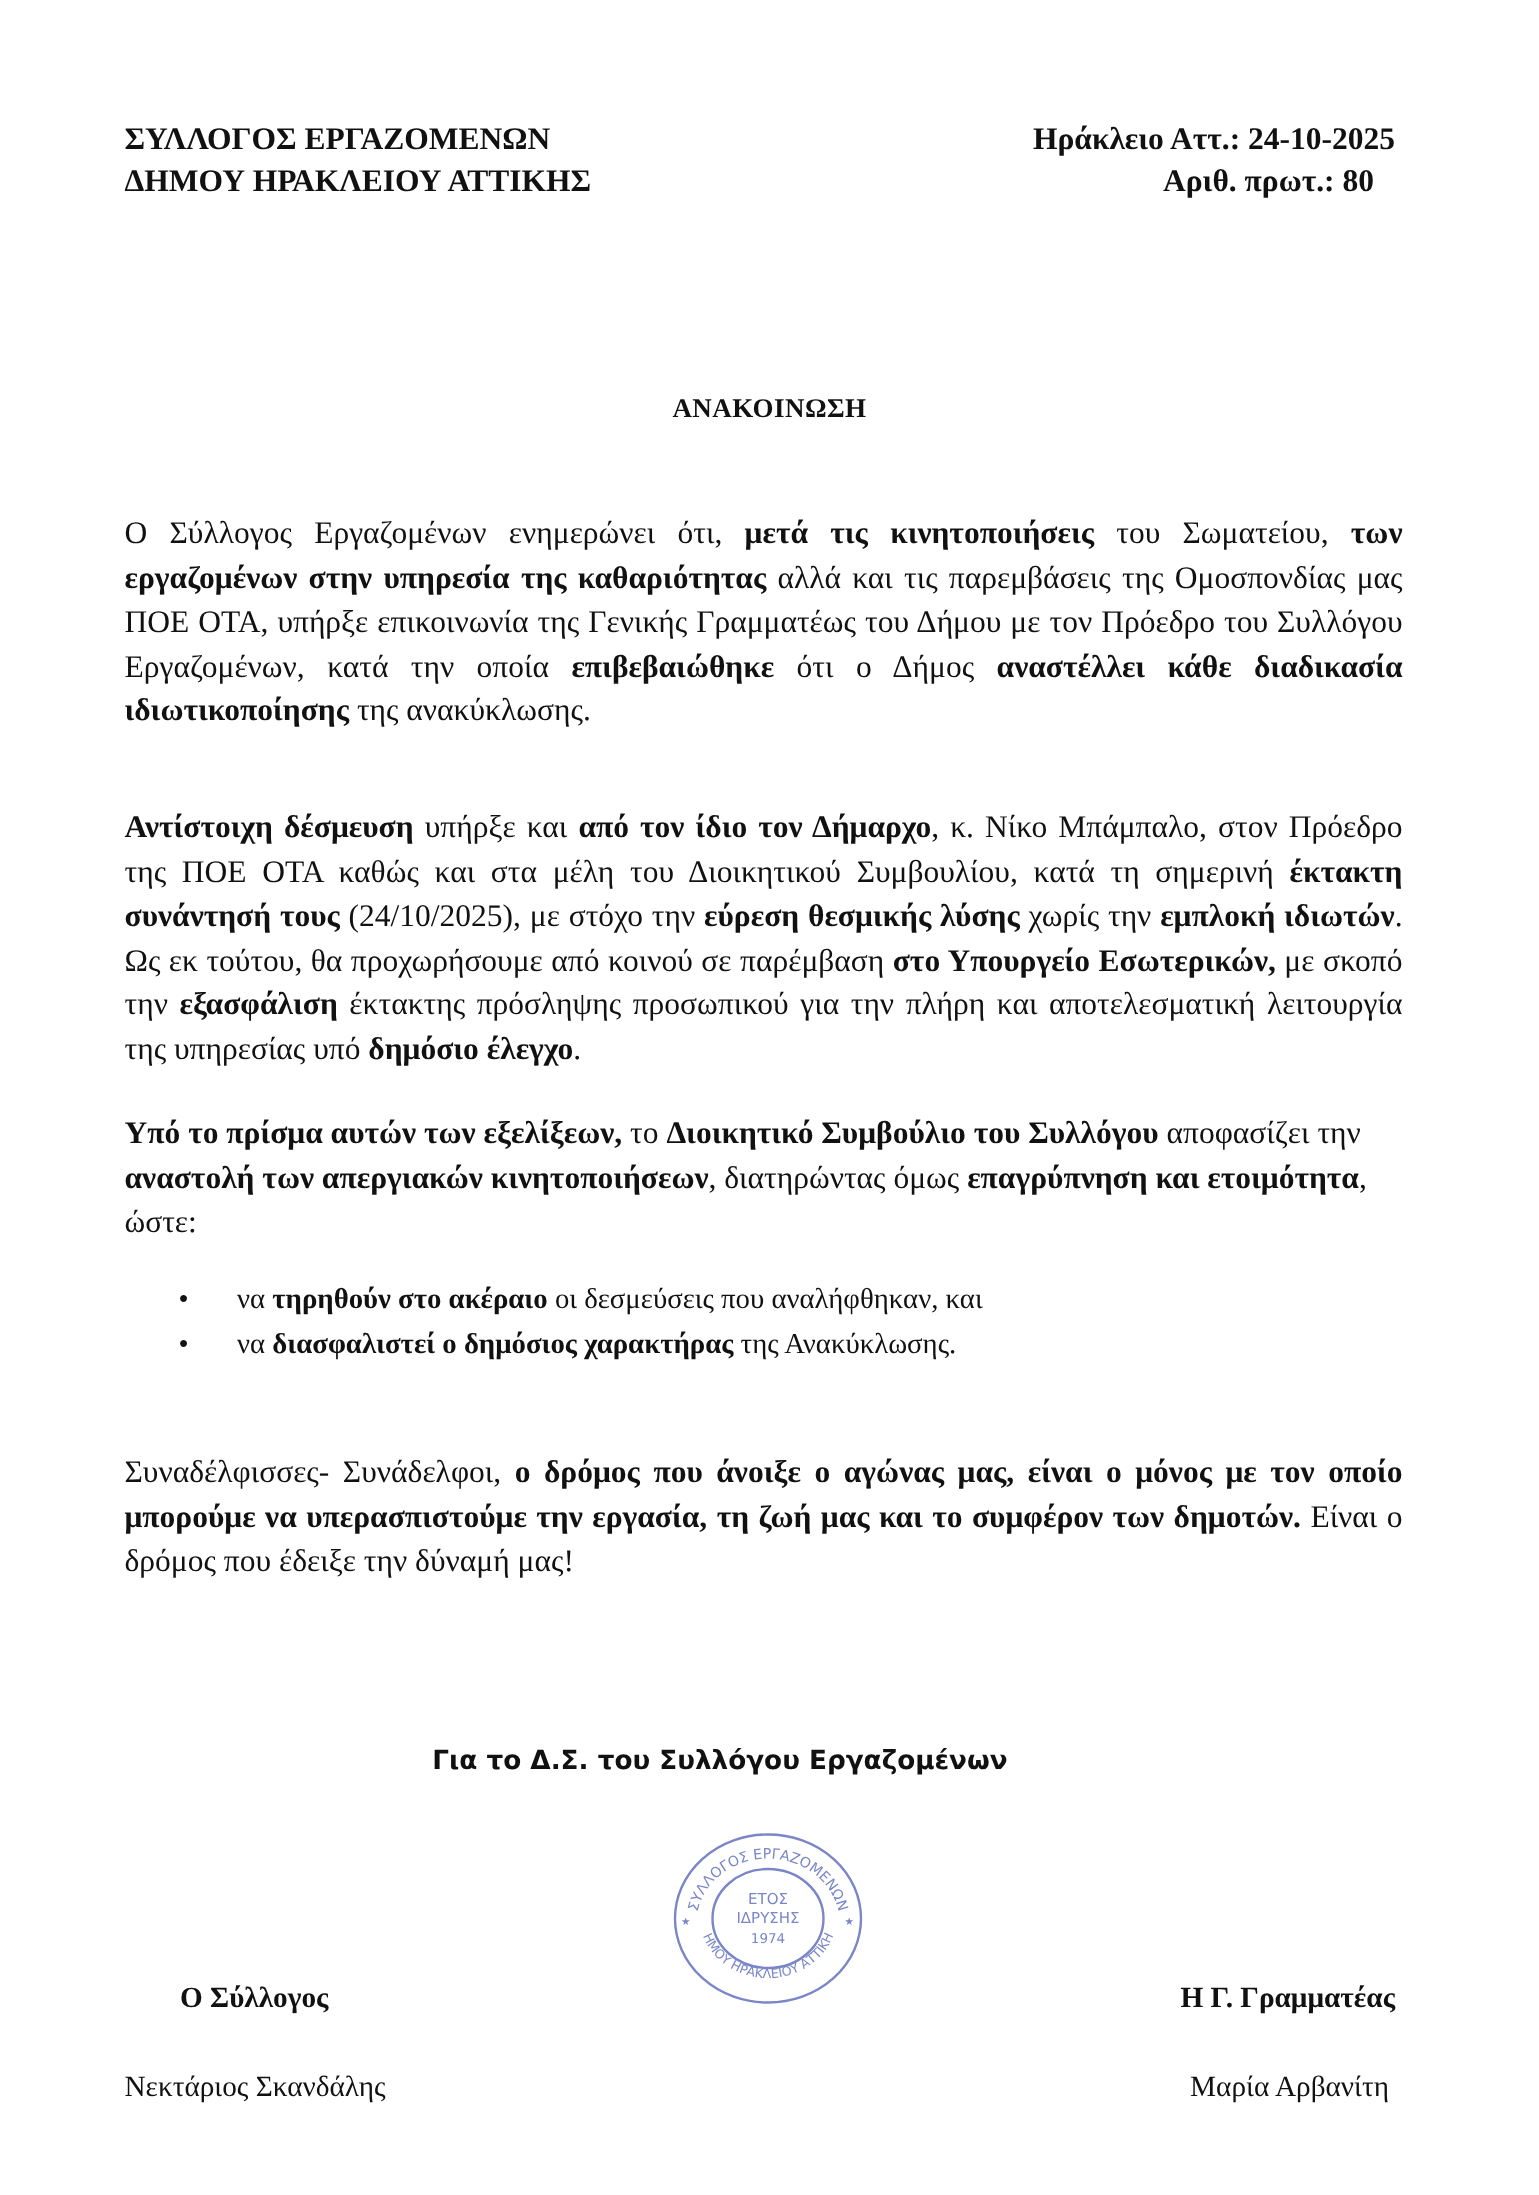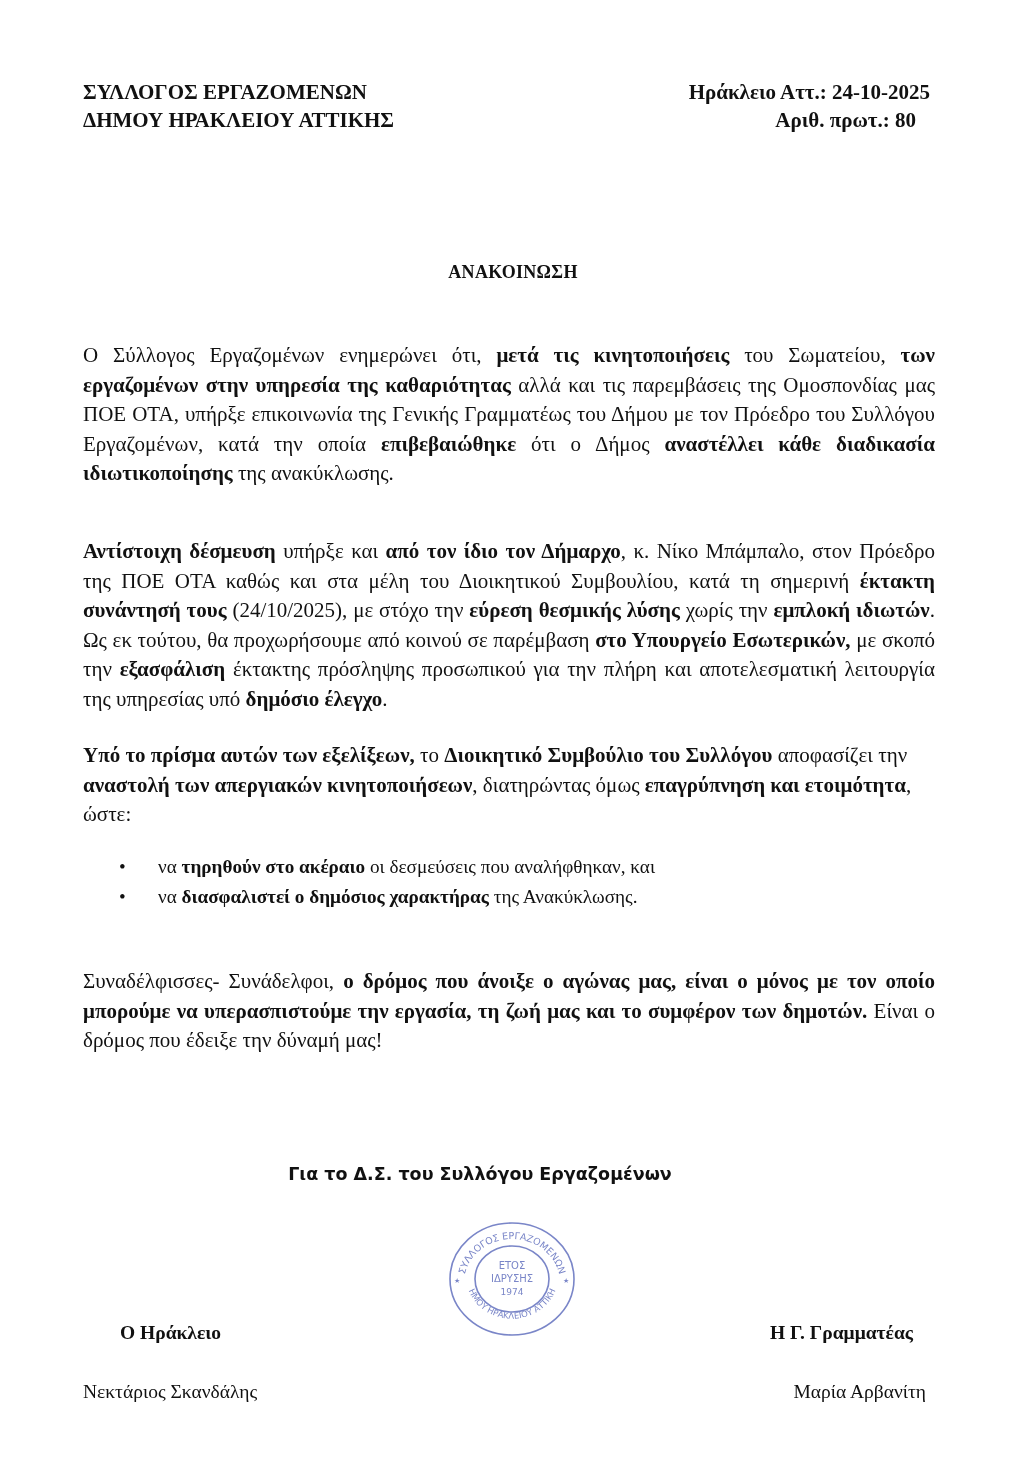--- a/index.html
+++ b/index.html
@@ -21,21 +21,21 @@
   #p2 { top: 537px; }
   #p3 { top: 741px; text-align: left; }
   #p4 { top: 967px; }
   .bullets { position: absolute; left: 83px; top: 852px; width: 852px; margin: 0; padding: 0; list-style: none; font-size: 19.2px; line-height: 29.5px; }
   .bullets li { position: relative; padding-left: 75px; }
   .bullets .dot { position: absolute; left: 36px; top: 0; }
   .closing { position: absolute; left: 0; width: 960px; top: 1164px; text-align: center;
     font-family: "DejaVu Sans", "Liberation Sans", sans-serif; font-weight: bold; font-size: 17.5px; }
   .stamp { position: absolute; left: 446px; top: 1219px; width: 132px; height: 120px; }
   .sig-left-role { position: absolute; left: 120px; top: 1322px; font-size: 19.5px; font-weight: bold; }
-  .sig-right-role { position: absolute; right: 113px; top: 1322px; font-size: 19.5px; font-weight: bold; }
+  .sig-right-role { position: absolute; right: 96px; top: 1322px; font-size: 19.5px; font-weight: bold; }
   .sig-left-name { position: absolute; left: 83px; top: 1381px; font-size: 19.5px; }
   .sig-right-name { position: absolute; right: 100px; top: 1381px; font-size: 19.5px; }
 </style>
 </head>
 <body>
 
 <div class="header-left">
   <div>ΣΥΛΛΟΓΟΣ ΕΡΓΑΖΟΜΕΝΩΝ</div>
   <div>ΔΗΜΟΥ ΗΡΑΚΛΕΙΟΥ ΑΤΤΙΚΗΣ</div>
 </div>
@@ -79,16 +79,16 @@
     <text><textPath href="#arcTop" startOffset="50%" text-anchor="middle">ΣΥΛΛΟΓΟΣ ΕΡΓΑΖΟΜΕΝΩΝ</textPath></text>
     <text font-size="8.5"><textPath href="#arcBot" startOffset="50%" text-anchor="middle">ΔΗΜΟΥ ΗΡΑΚΛΕΙΟΥ ΑΤΤΙΚΗΣ</textPath></text>
     <text x="8" y="64" font-size="7">★</text>
     <text x="117" y="64" font-size="7">★</text>
     <text x="66" y="50" text-anchor="middle" font-size="10">ΕΤΟΣ</text>
     <text x="66" y="63" text-anchor="middle" font-size="10">ΙΔΡΥΣΗΣ</text>
     <text x="66" y="76" text-anchor="middle" font-size="9">1974</text>
   </g>
 </svg>
 
-<div class="sig-left-role">Ο Ηράκλειο</div>
+<div class="sig-left-role">Ο Σύλλογος</div>
 <div class="sig-right-role">Η Γ. Γραμματέας</div>
 <div class="sig-left-name">Νεκτάριος Σκανδάλης</div>
 <div class="sig-right-name">Μαρία Αρβανίτη</div>
 
 </body></html>

